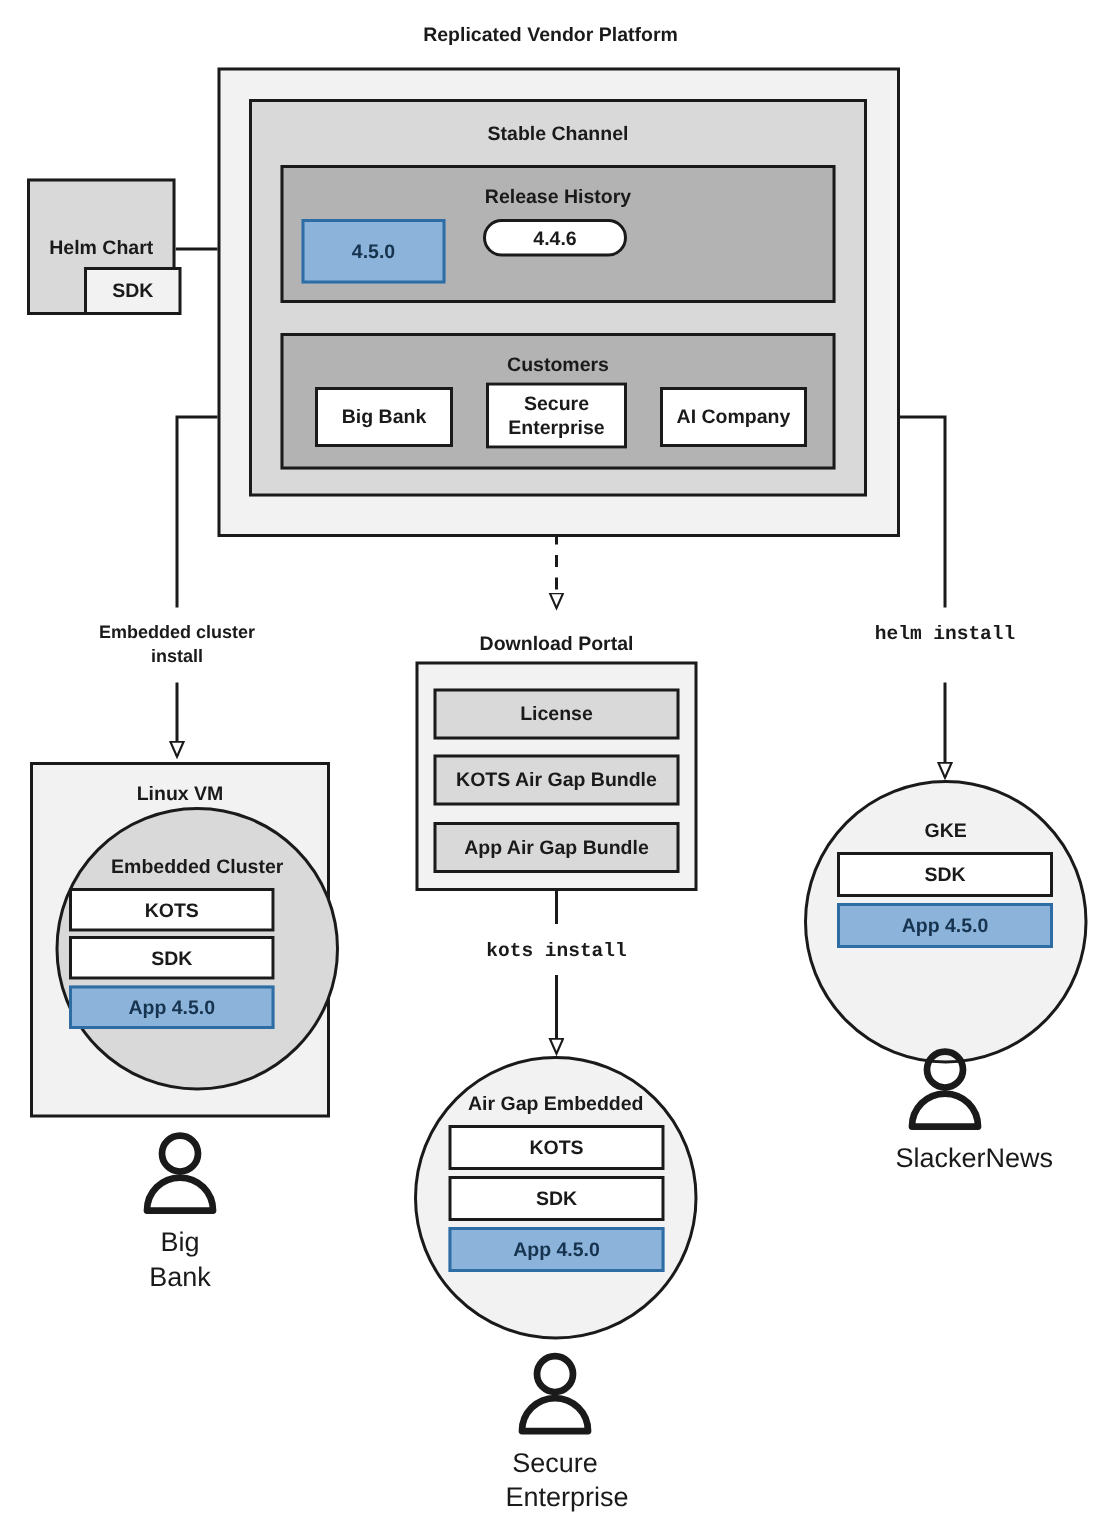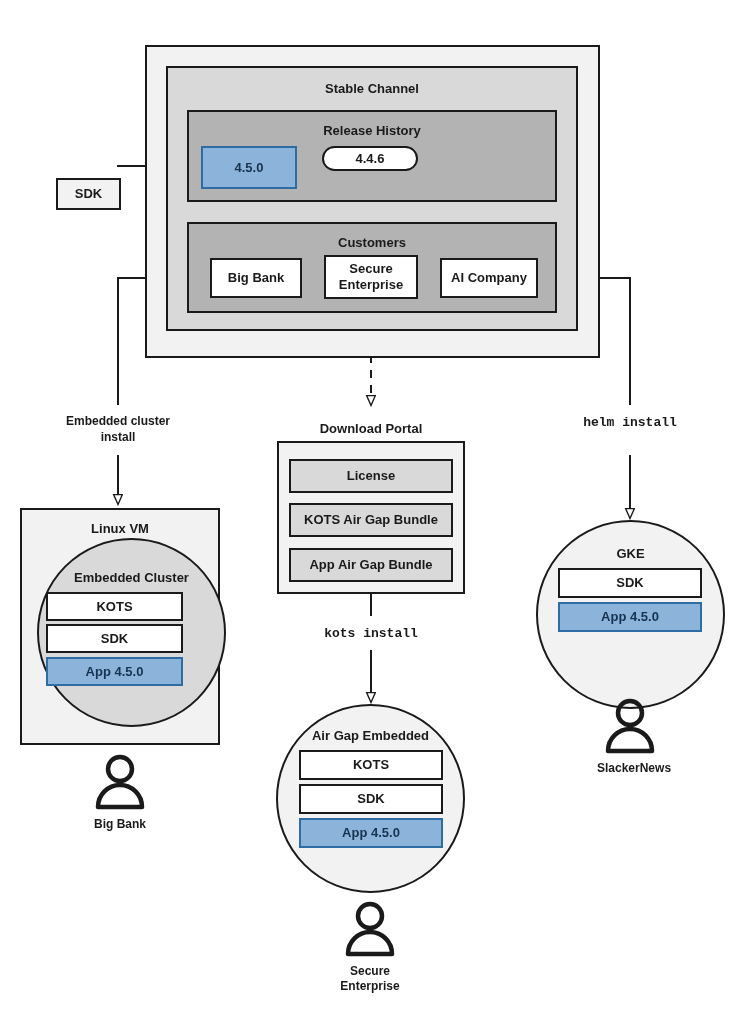--- a/index.html
+++ b/index.html
@@ -116,42 +116,43 @@
 
   
   .actor {
     position: absolute;
     width: 66px;
     text-align: center;
   }
   .actor svg { display: block; margin: 0 auto; }
   .actor-name {
     margin-top: 6px;
-    font-size: 12px;
-    font-weight: bold;
+    font-size: 18px;
+    font-weight: normal;
     color: #1a1a1a;
     line-height: 1.25;
     white-space: pre-line;
   }
 
   .diagram-title {
     position: absolute;
     left: 0;
     width: 734px;
     text-align: center;
     font-size: 13px;
     font-weight: bold;
     color: #1a1a1a;
   }
 </style>
 </head>
 <body>
 
 <div id="stage">
 
+  <div class="diagram-title" style="top:15px;">Replicated Vendor Platform</div>
 
   <svg class="svg-layer" viewBox="0 0 734 1026">
     <defs>
       <marker id="arrowFilled" markerWidth="10" markerHeight="10" refX="8.5" refY="4" orient="auto" markerUnits="userSpaceOnUse">
         <path d="M0,0 L9,4 L0,8 z" fill="#1a1a1a"></path>
       </marker>
       <marker id="arrowOpen" markerWidth="12" markerHeight="12" refX="10" refY="5" orient="auto" markerUnits="userSpaceOnUse">
         <path d="M0.5,0.6 L10.5,5 L0.5,9.4 z" fill="#ffffff" stroke="#1a1a1a" stroke-width="1.4"></path>
       </marker>
     </defs>
@@ -190,20 +191,21 @@
   <div class="box" style="left:322px; top:146px; width:96px; height:25px;border-radius:16px;">4.4.6</div>
 
   <div class="node panel panel-inner" style="left:187px; top:222px; width:370px; height:91px;">
     <div class="panel-title" style="top:11px;">Customers</div>
   </div>
   <div class="box" style="left:210px; top:258px; width:92px; height:40px;">Big Bank</div>
   <div class="box" style="left:324px; top:255px; width:94px; height:44px;">Secure
 Enterprise</div>
   <div class="box" style="left:440px; top:258px; width:98px; height:40px;">AI Company</div>
 
+  <div class="box box-gray" style="left:18px; top:119px; width:99px; height:91px;">Helm Chart</div>
   <div class="box box-light" style="left:56px; top:178px; width:65px; height:32px; font-size:13px;">SDK</div>
 
   <div class="edge-label" style="left:48px; top:414px; width:140px;">Embedded cluster
 install</div>
 
   <div class="edge-label mono" style="left:291px; top:626px; width:160px;">kots install</div>
 
   <div class="edge-label mono" style="left:550px; top:415px; width:160px;">helm install</div>
 
   <div class="edge-label" style="left:291px; top:421px; width:160px; font-size:13px;">Download Portal</div>

